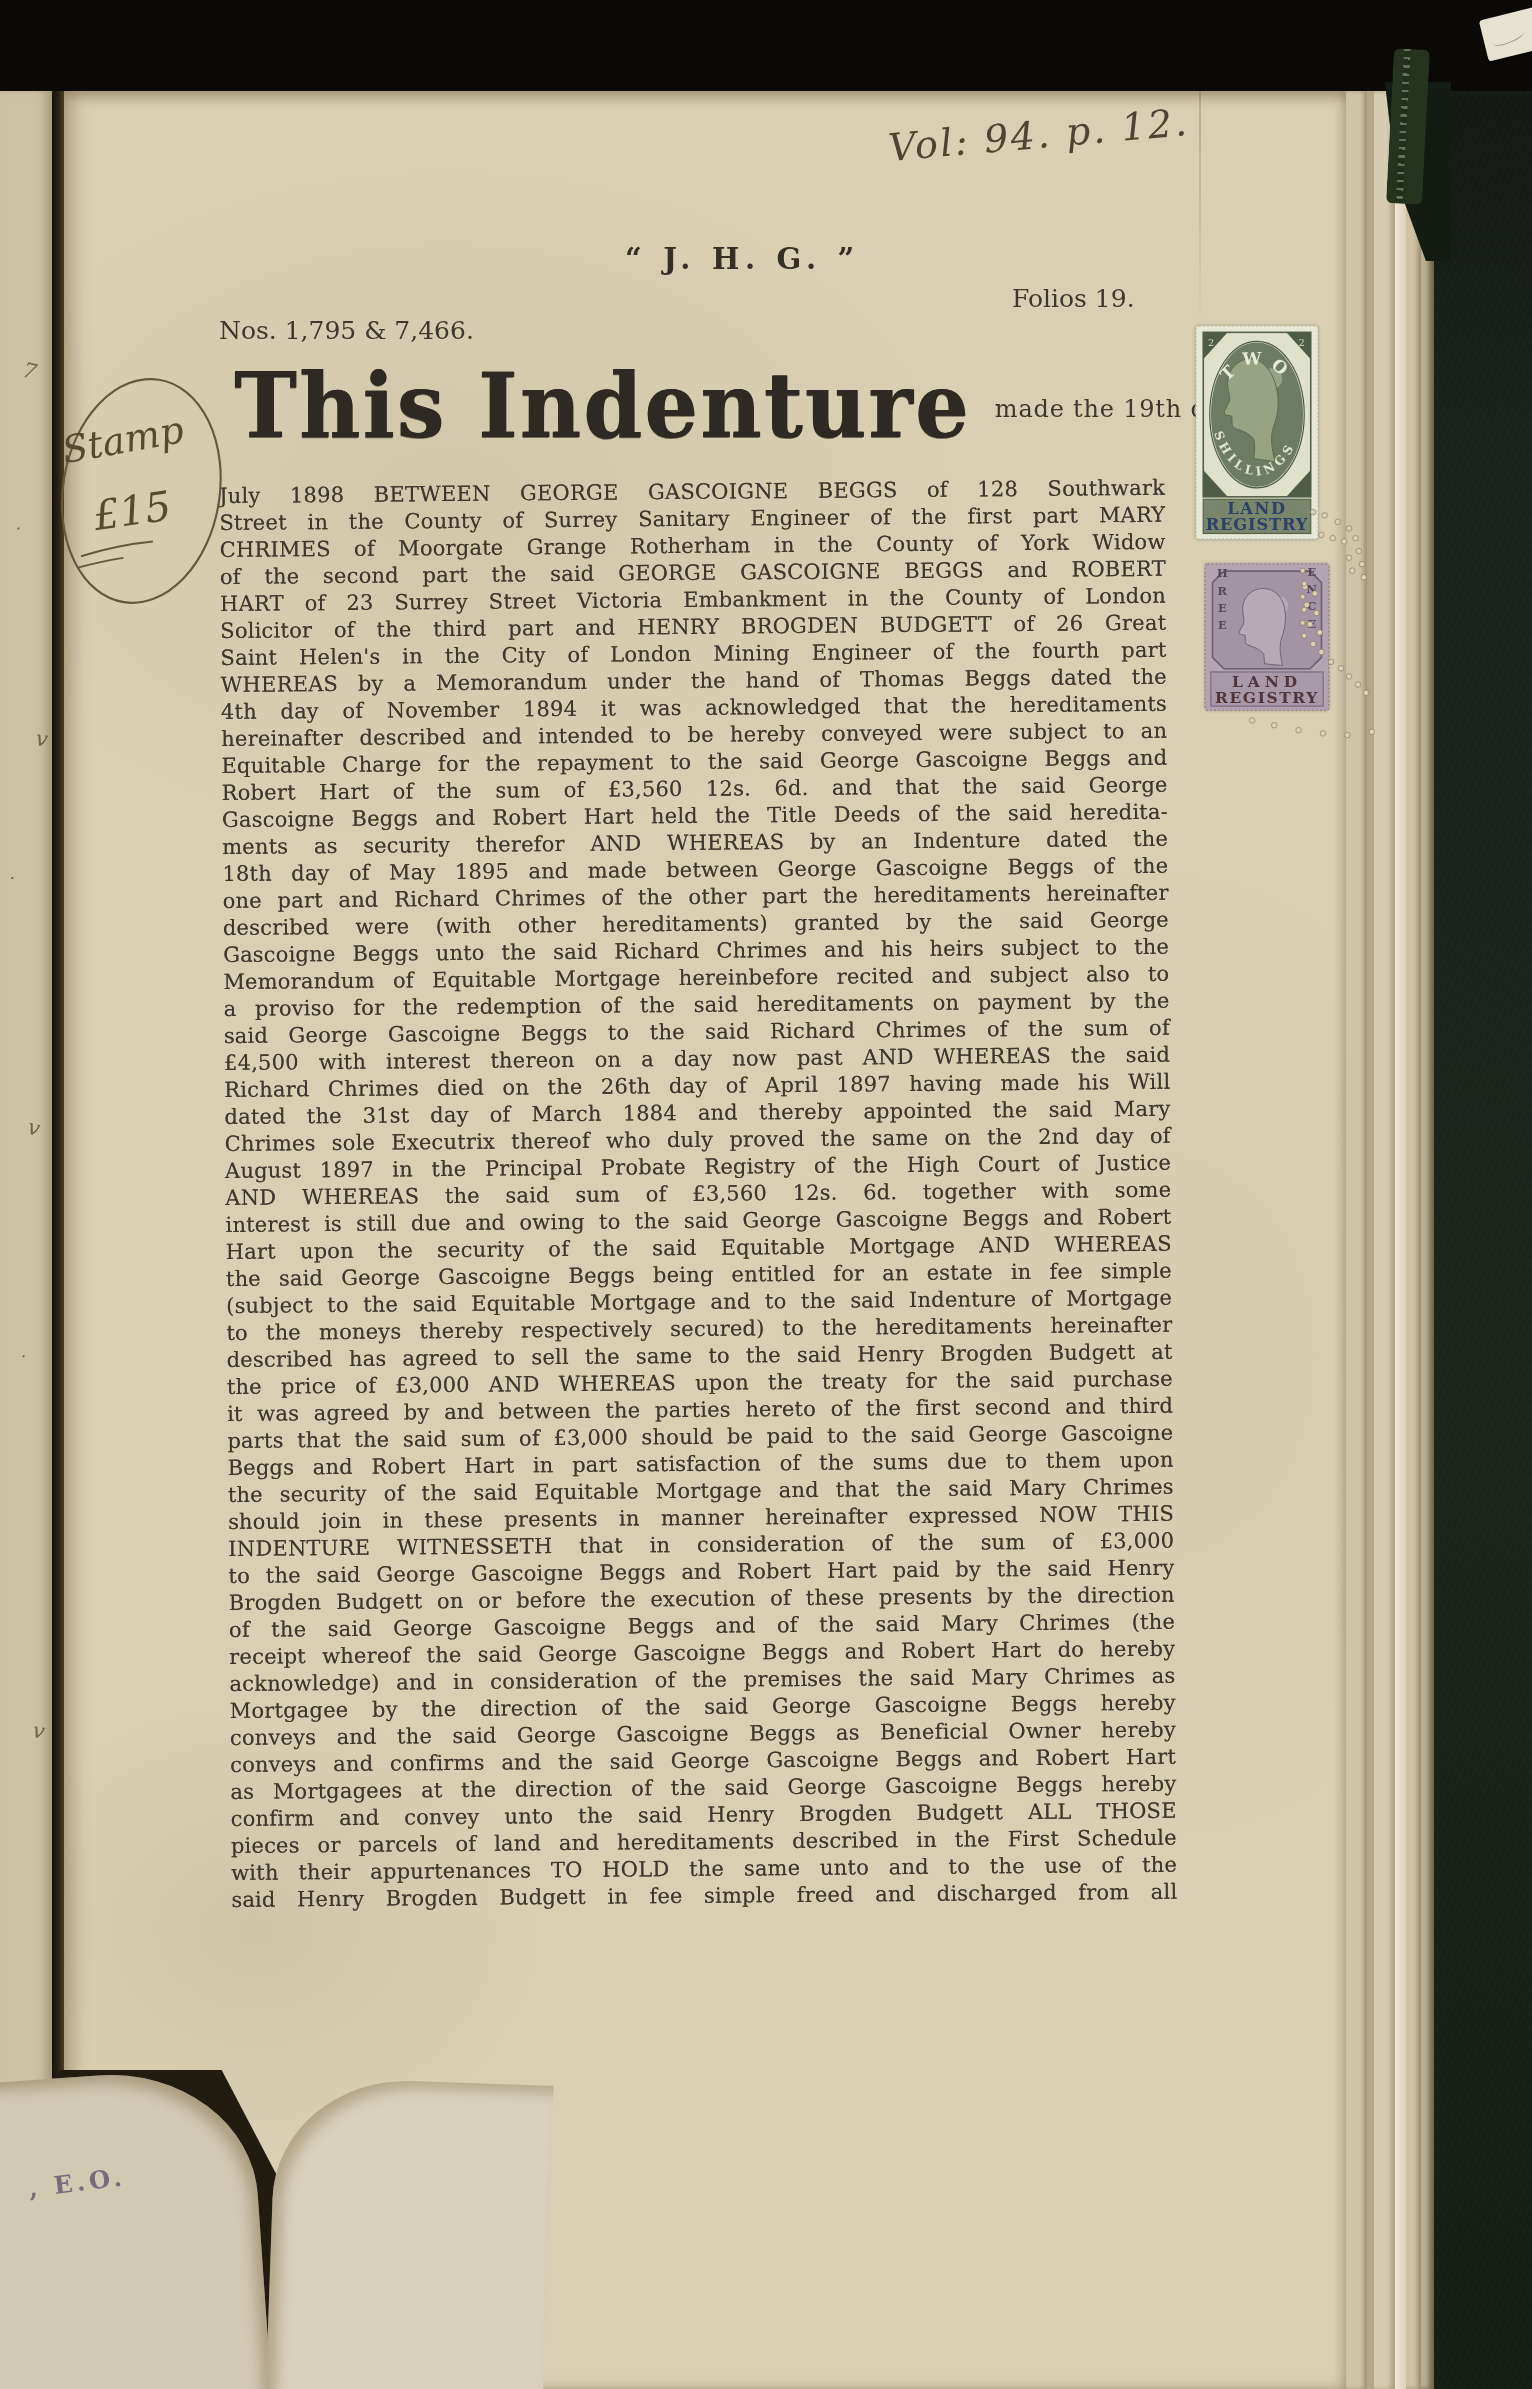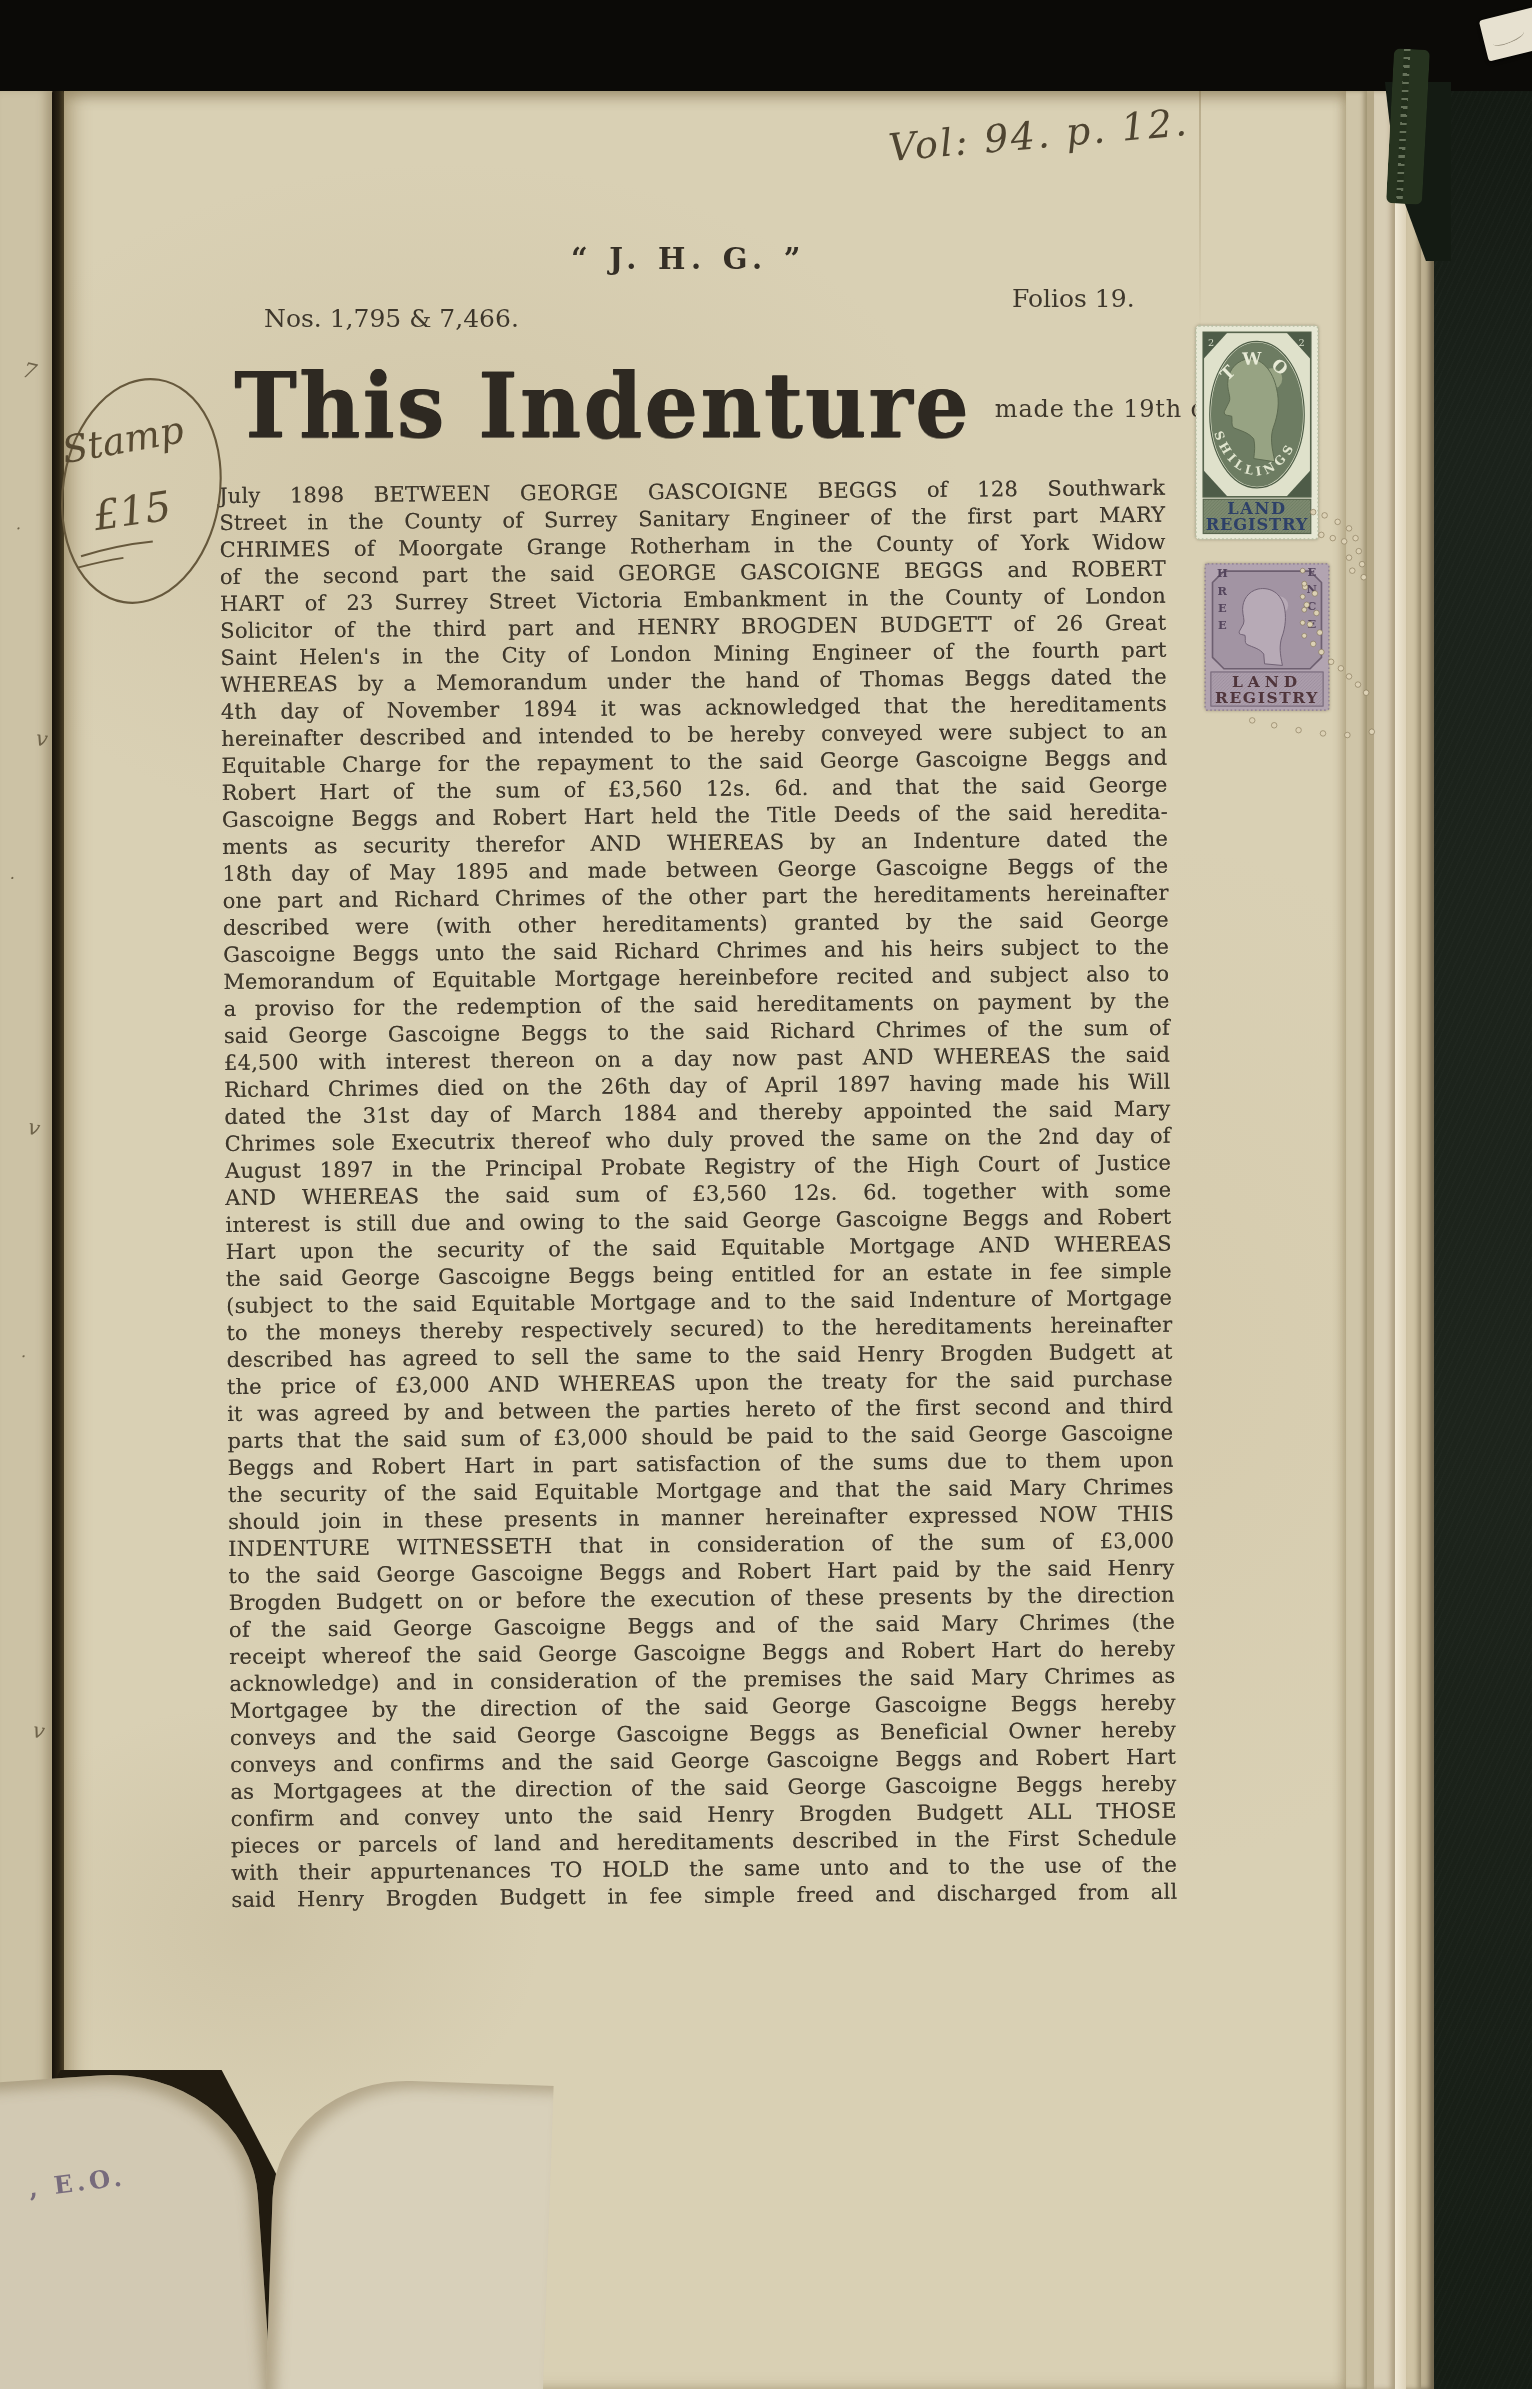--- a/index.html
+++ b/index.html
@@ -48,23 +48,23 @@
     box-shadow:inset 11.4px 0 16.3px rgba(130,110,70,.35), inset -6.5px 0 9.8px rgba(130,110,70,.3),
                inset 0 8.2px 11.4px rgba(110,95,60,.35);}
   .crease-v{position:absolute;left:1135px;top:0;width:2.4px;height:245px;
     background:linear-gradient(180deg,rgba(120,100,60,.35),rgba(120,100,60,0));}
 
   .ink{color:#3e372c;}
   .print{position:absolute;white-space:nowrap;}
 
   .vol-note{left:824px;top:23px;font-size:38px;font-style:italic;color:#4e4431;
     transform:rotate(-5deg);letter-spacing:2.4px;}
-  .jhg{left:507px;top:152px;width:343px;font-size:29px;font-weight:bold;
+  .jhg{left:507px;top:152px;width:343px;text-align:center;font-size:29px;font-weight:bold;
     letter-spacing:5.7px;color:#352f26;}
-  .nos{left:155px;top:214px;font-size:25px;margin-left:45px;}
+  .nos{left:155px;top:226px;font-size:25px;}
   .folios{left:948px;top:194px;font-size:25px;}
 
   .heading-row{position:absolute;left:170px;top:269px;width:946px;display:flex;
     align-items:center;gap:24px;white-space:nowrap;}
   .blackletter{font-size:84px;font-weight:bold;color:#2e2922;letter-spacing:2.4px;
     transform:scaleY(1.06);transform-origin:left bottom;
     text-shadow:0.8px 0 0 #2e2922,0 0.8px 0 rgba(46,41,34,.6);}
   .heading-suffix{font-size:24px;color:#3e372c;letter-spacing:0.8px;}
 
   .body-block{position:absolute;left:155px;top:393px;width:946px;transform:rotate(-0.5deg);

